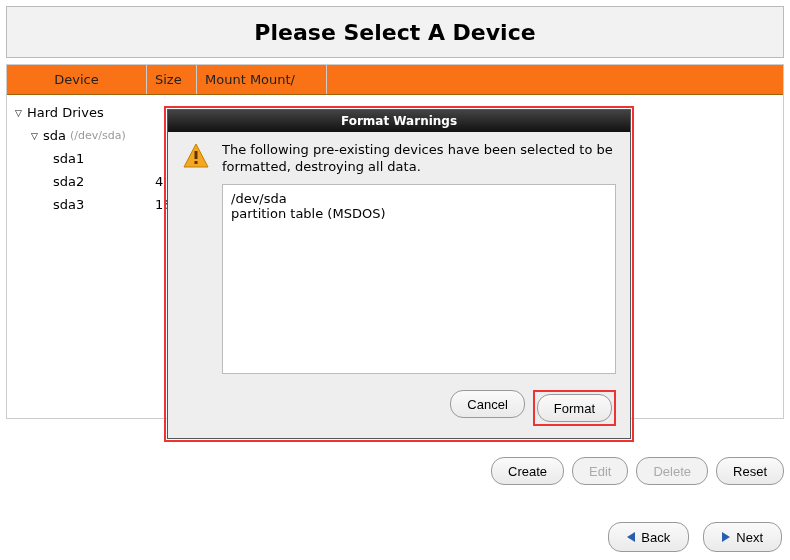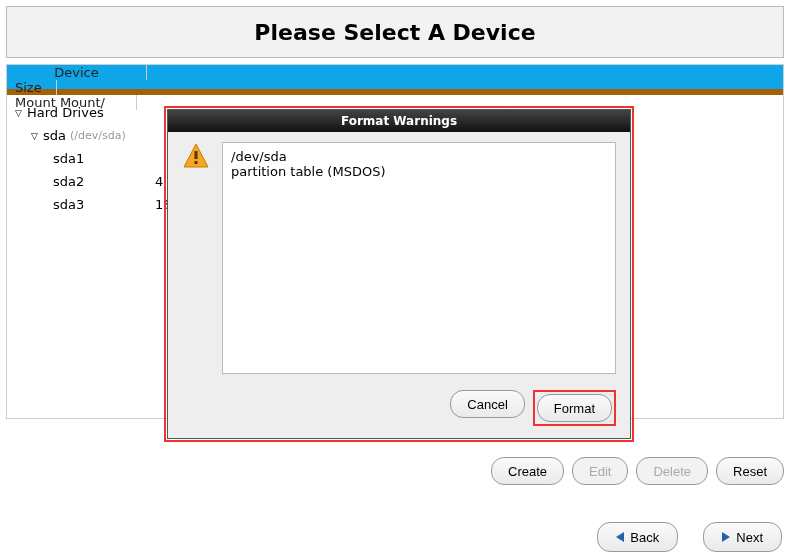--- a/index.html
+++ b/index.html
@@ -27,24 +27,23 @@
 }
 .table-wrap {
   margin: 0 6px;
   border: 1px solid #ccc;
   height: 355px;
   background: #fff;
   position: relative;
 }
 .table-header {
   display: flex;
-  border-bottom: 6px solid #a16207;
+  border-bottom: 1px solid #a16207;
   height: 30px;
-  background: #0ea5e9;
-  flex-direction: column;
+  background: #f97316;
 }
 .table-header .col {
   border-right: 1px solid #ccc;
   display: flex;
   align-items: center;
   padding: 0 8px;
   font-size: 13px;
   color: #222;
 }
 .col-device { width: 140px; justify-content: center; }
@@ -93,21 +92,21 @@
 .btn[disabled] {
   color: #aaa;
   background: #f2f2f2;
   cursor: default;
 }
 .nav-bar {
   position: absolute;
   bottom: 8px;
   right: 8px;
   display: flex;
-  gap: 25px;
+  gap: 14px;
 }
 .btn.nav { padding: 0 18px; height: 30px; }
 .arrow-icon-left::before { content: ""; display:inline-block; width:0;height:0;border-top:5px solid transparent;border-bottom:5px solid transparent;border-right:8px solid #2a5db0; }
 .arrow-icon-right::before { content: ""; display:inline-block; width:0;height:0;border-top:5px solid transparent;border-bottom:5px solid transparent;border-left:8px solid #2a5db0; }
 
 
 .dialog-highlight {
   position: absolute;
   left: 164px;
   top: 106px;
@@ -234,20 +233,21 @@
   <div class="dialog-titlebar">Format Warnings</div>
   <div class="dialog-body">
     <div class="warn-icon">
       <svg width="28" height="28" viewBox="0 0 28 28">
         <polygon points="14,2 26,25 2,25" fill="#f5a623" stroke="#c47e00" stroke-width="1"></polygon>
         <rect x="12.5" y="9" width="3" height="8" fill="#5a3500"></rect>
         <rect x="12.5" y="19" width="3" height="3" fill="#5a3500"></rect>
       </svg>
     </div>
     <div class="dialog-content">
+      <div class="dialog-msg">The following pre-existing devices have been selected to be formatted, destroying all data.</div>
       <div class="device-list">
         <div class="row">
           <span class="c1">/dev/sda</span>
           <span class="c2">partition table (MSDOS)</span>
         </div>
       </div>
     </div>
   </div>
   <div class="dialog-buttons">
     <button class="btn">Cancel</button>

